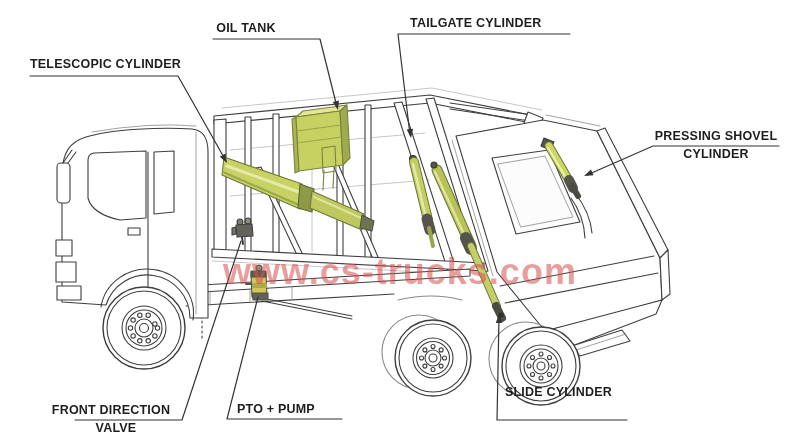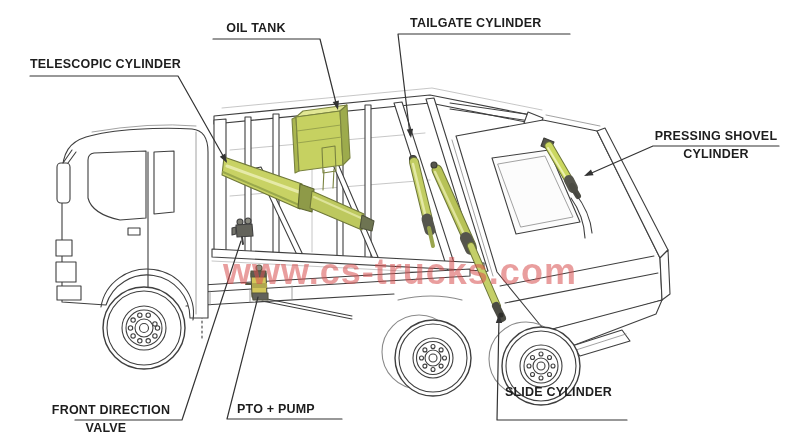--- a/index.html
+++ b/index.html
@@ -226,28 +226,28 @@
           <path d="M0,0 L-9,3.2 L-9,-3.2 Z" transform="translate(411,138) rotate(83)"></path>
           <path d="M0,0 L-9,3.2 L-9,-3.2 Z" transform="translate(584,176) rotate(156.5)"></path>
           <path d="M0,0 L-9,3.2 L-9,-3.2 Z" transform="translate(499,314) rotate(-90)"></path>
         </g>
       </g>
     </g>
   </svg>
 
   <div class="callout" style="left:30px;top:58px">TELESCOPIC CYLINDER</div>
 
-  <div class="callout centered" style="left:256px;top:22px">OIL TANK</div>
+  <div class="callout centered" style="left:246px;top:22px">OIL TANK</div>
 
   <div class="callout centered" style="left:716px;top:130px">PRESSING SHOVEL</div>
 
   <div class="callout" style="left:410px;top:17px">TAILGATE CYLINDER</div>
   <div class="callout centered" style="left:716px;top:148px">CYLINDER</div>
 
   <div class="callout centered" style="left:111px;top:404px">FRONT DIRECTION</div>
-  <div class="callout centered" style="left:106px;top:422px">VALVE</div>
+  <div class="callout centered" style="left:116px;top:422px">VALVE</div>
 
   <div class="callout" style="left:237px;top:403px">PTO + PUMP</div>
 
   <div class="callout" style="left:505px;top:386px">SLIDE CYLINDER</div>
 
   <div id="watermark">www.cs-trucks.com</div>
 </div>
 
 </body></html>

